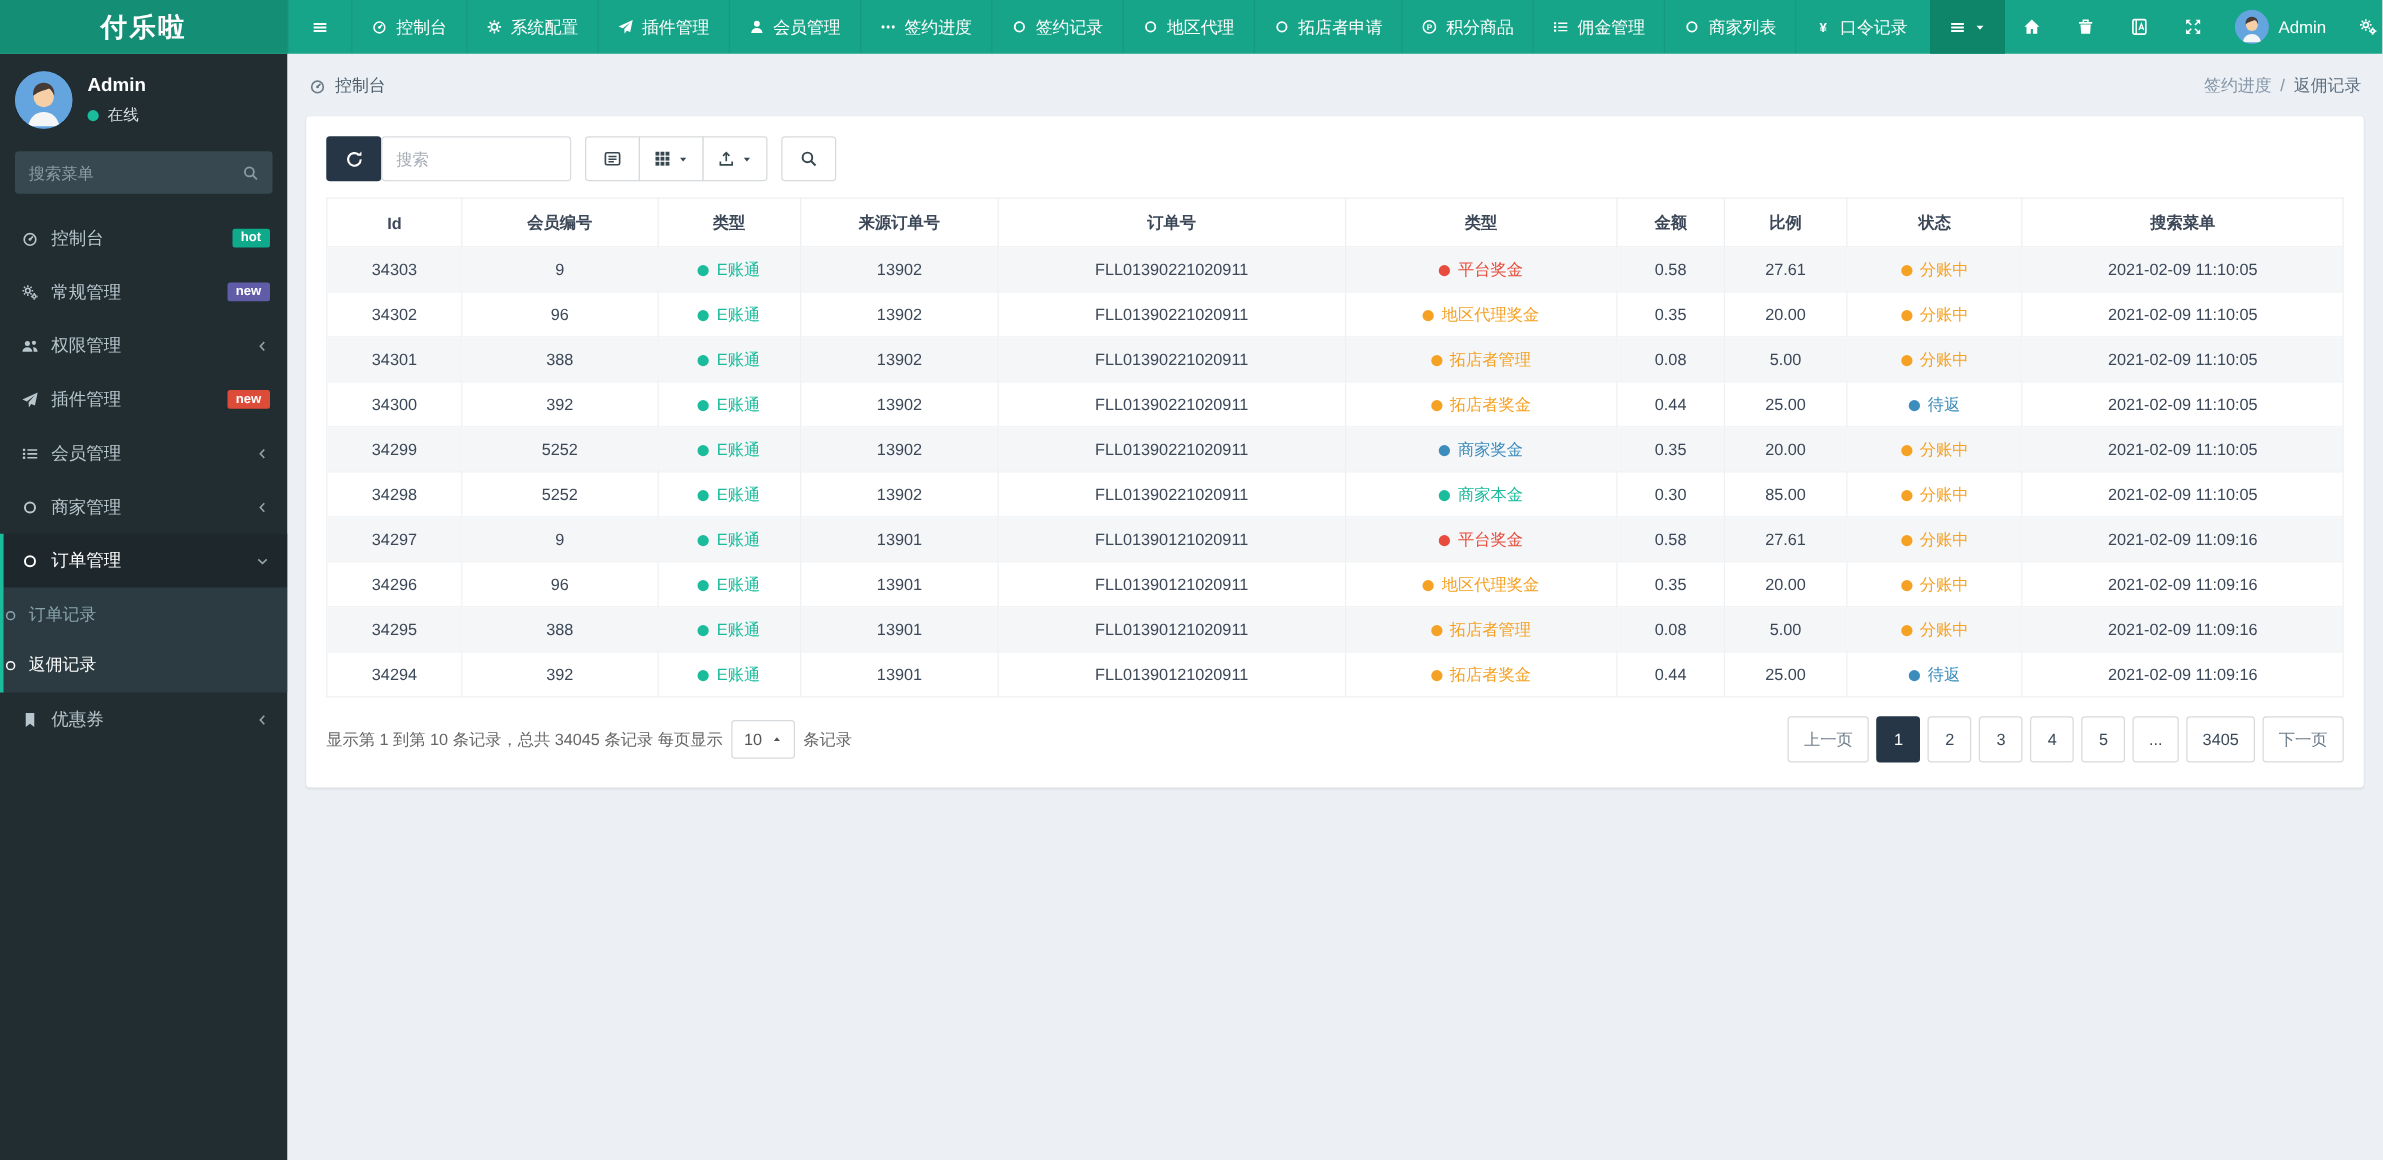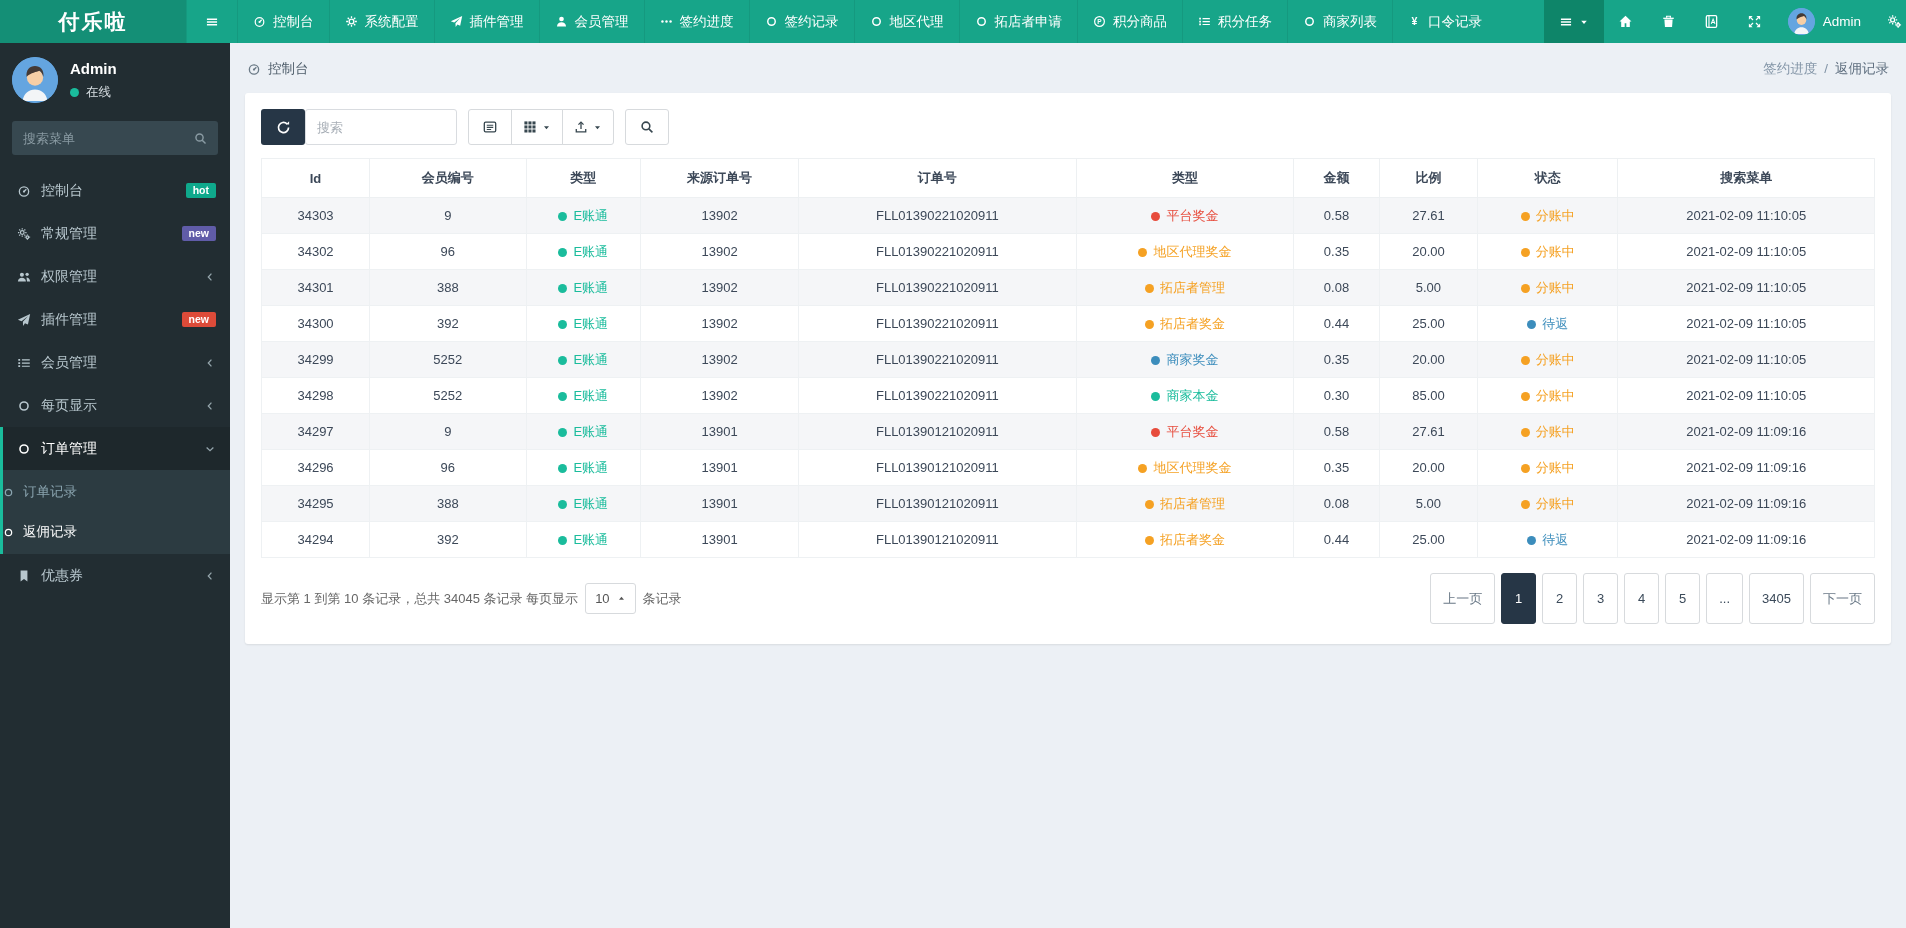--- a/index.html
+++ b/index.html
@@ -5,21 +5,21 @@
   * { box-sizing: border-box; margin: 0; padding: 0; }
   html,body { width:1906px; height:928px; overflow:hidden; }
   body {
     font-family: "Liberation Sans", "DejaVu Sans", sans-serif;
     background:#ecf0f5; position:relative; font-size:13px; color:#3c4858;
   }
   .ic { width:14px; height:14px; display:block; }
 
   
   .navbar { position:absolute; top:0; left:0; right:0; height:43px; background:#17a589; display:flex; align-items:stretch; color:#fff; z-index:20; }
-  .brand { width:186px; background:#148f76; display:flex; align-items:center; justify-content:center; font-size:21px; font-weight:bold; letter-spacing:2px; cursor:pointer; flex:none; }
+  .brand { width:230px; background:#148f76; display:flex; align-items:center; justify-content:center; font-size:21px; font-weight:bold; letter-spacing:2px; cursor:pointer; flex:none; }
   .nav-left { display:flex; align-items:stretch; }
   .nav-item, .nav-toggle, .nav-icon-item, .nav-dropdown, .nav-user { display:flex; align-items:center; cursor:pointer; }
   .nav-toggle { padding:0 18px; border-left:1px solid rgba(0,0,0,.07); }
   .nav-item { gap:7px; padding:0 15px; font-size:13.5px; border-left:1px solid rgba(0,0,0,.07); white-space:nowrap; }
   .nav-item .ic { width:13px; height:13px; }
   .nav-right { margin-left:auto; display:flex; align-items:stretch; }
   .nav-dropdown { background:#0e8569; padding:0 15px; gap:6px; }
   .nav-dropdown .caret .ic { width:10px; height:10px; }
   .nav-icon-item { padding:0 14px; }
   .nav-icon-item .ic { width:15px; height:15px; }
@@ -81,21 +81,21 @@
   .grid th { font-weight:bold; height:39px; border:1px solid #edf0f2; text-align:center; background:#fff; padding:0 4px; }
   .grid td { height:36px; border:1px solid #eef1f3; text-align:center; padding:0 4px; white-space:nowrap; overflow:hidden; }
   .grid tbody tr:nth-child(odd) td { background:#f5f6f8; }
   .dot { display:inline-block; width:9px; height:9px; border-radius:50%; margin-right:6px; vertical-align:-1px; }
 
   .table-footer { display:flex; justify-content:space-between; align-items:center; margin-top:15px; font-size:13px; color:#666; }
   .tf-left { display:flex; align-items:center; }
   .per-page { display:inline-flex; align-items:center; gap:7px; border:1px solid #d7dadd; border-radius:3px; height:31px; padding:0 9px; margin:0 7px; color:#555; cursor:pointer; background:#fff; }
   .per-page .ic { width:9px; height:9px; }
   .pagination { display:flex; gap:6px; align-items:center; }
-  .page-btn { min-width:35px; height:51px; padding:0 12px; display:flex; align-items:center; justify-content:center; background:#fff; border:1px solid #d7dadd; border-radius:3px; color:#3b4a5a; font-size:13px; cursor:pointer; }
+  .page-btn { min-width:35px; height:37px; padding:0 12px; display:flex; align-items:center; justify-content:center; background:#fff; border:1px solid #d7dadd; border-radius:3px; color:#3b4a5a; font-size:13px; cursor:pointer; }
   .page-btn.nav { color:#6b7a88; }
   .page-btn.active { background:#263646; border-color:#263646; color:#fff; }
 </style>
 </head>
 <body>
 
 <div class="navbar">
   <div class="brand">
       <span>付乐啦</span>
     </div>
@@ -185,21 +185,21 @@
           </svg>
         </span>
         <span>积分商品</span>
       </a>
       <a class="nav-item">
         <span class="icw ">
           <svg class="ic" viewBox="0 0 16 16" fill="currentColor">
             <path d="M1.5 3.4h2.1v2.1H1.5zM1.5 7h2.1v2.1H1.5zM1.5 10.6h2.1v2.1H1.5zM5.6 3.8h9v1.4h-9zM5.6 7.4h9v1.4h-9zM5.6 11h9v1.4h-9z"></path>
           </svg>
         </span>
-        <span>积分任务</span>
+        <span>佣金管理</span>
       </a>
       <a class="nav-item">
         <span class="icw ">
           <svg class="ic" viewBox="0 0 16 16" fill="currentColor">
             <circle cx="8" cy="8" r="4.6" fill="none" stroke="currentColor" stroke-width="1.8"></circle>
           </svg>
         </span>
         <span>商家列表</span>
       </a>
       <a class="nav-item">
@@ -384,21 +384,21 @@
           </span>
         </div>
       </div>
       <div class="treeview">
         <div class="menu-item">
           <span class="icw ">
             <svg class="ic" viewBox="0 0 16 16" fill="currentColor">
               <circle cx="8" cy="8" r="4.6" fill="none" stroke="currentColor" stroke-width="1.8"></circle>
             </svg>
           </span>
-          <span class="mi-label">每页显示</span>
+          <span class="mi-label">商家管理</span>
           <span class="mi-arrow">
             <svg class="ic" viewBox="0 0 16 16" fill="currentColor">
               <path d="M9.9 3.5 5.7 8l4.2 4.5" fill="none" stroke="currentColor" stroke-width="1.7"></path>
             </svg>
           </span>
         </div>
       </div>
       <div class="treeview active">
         <div class="menu-item">
           <span class="icw ">

